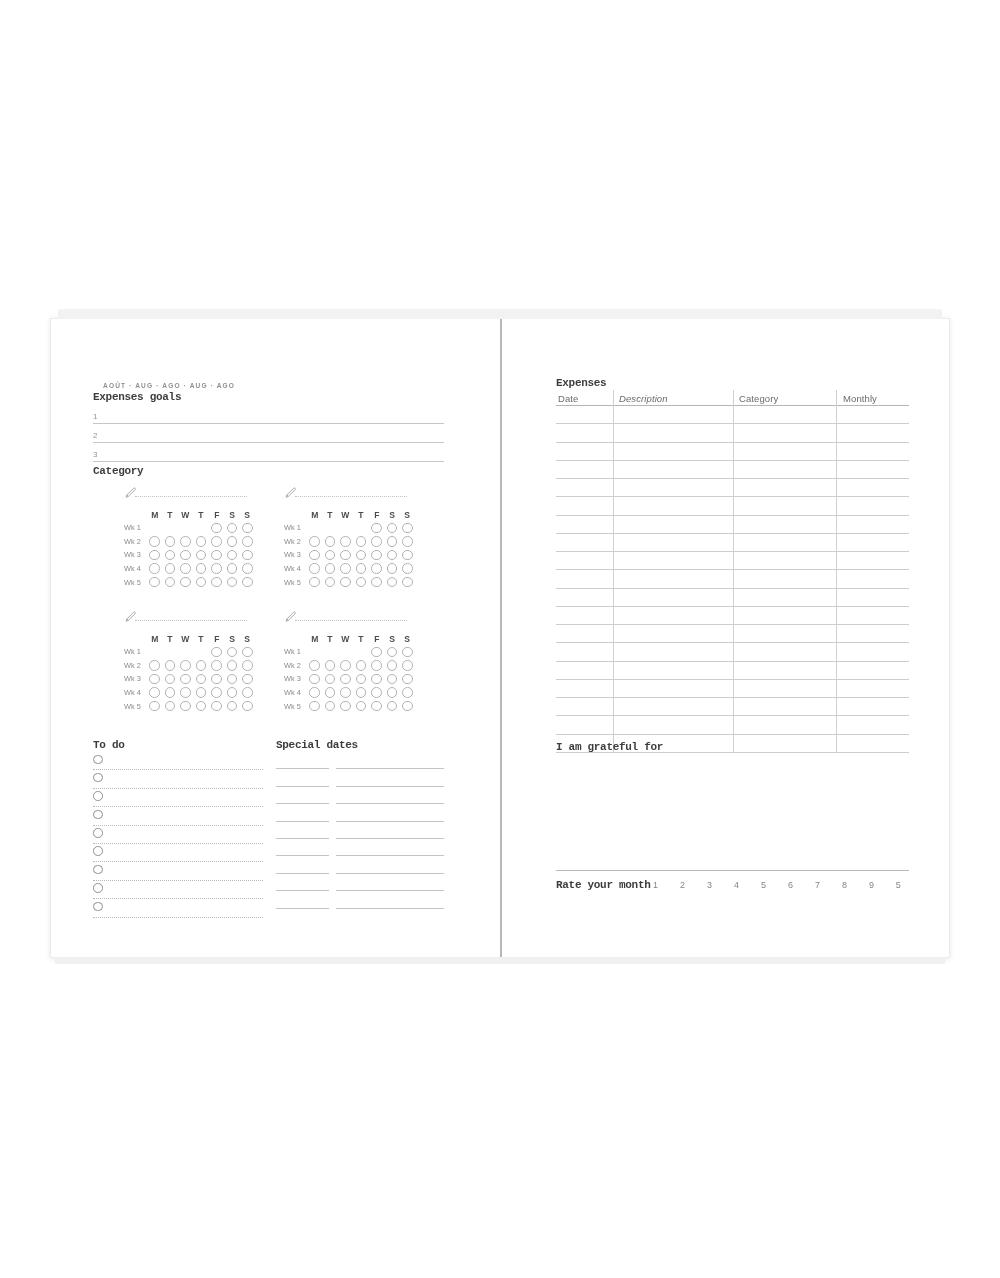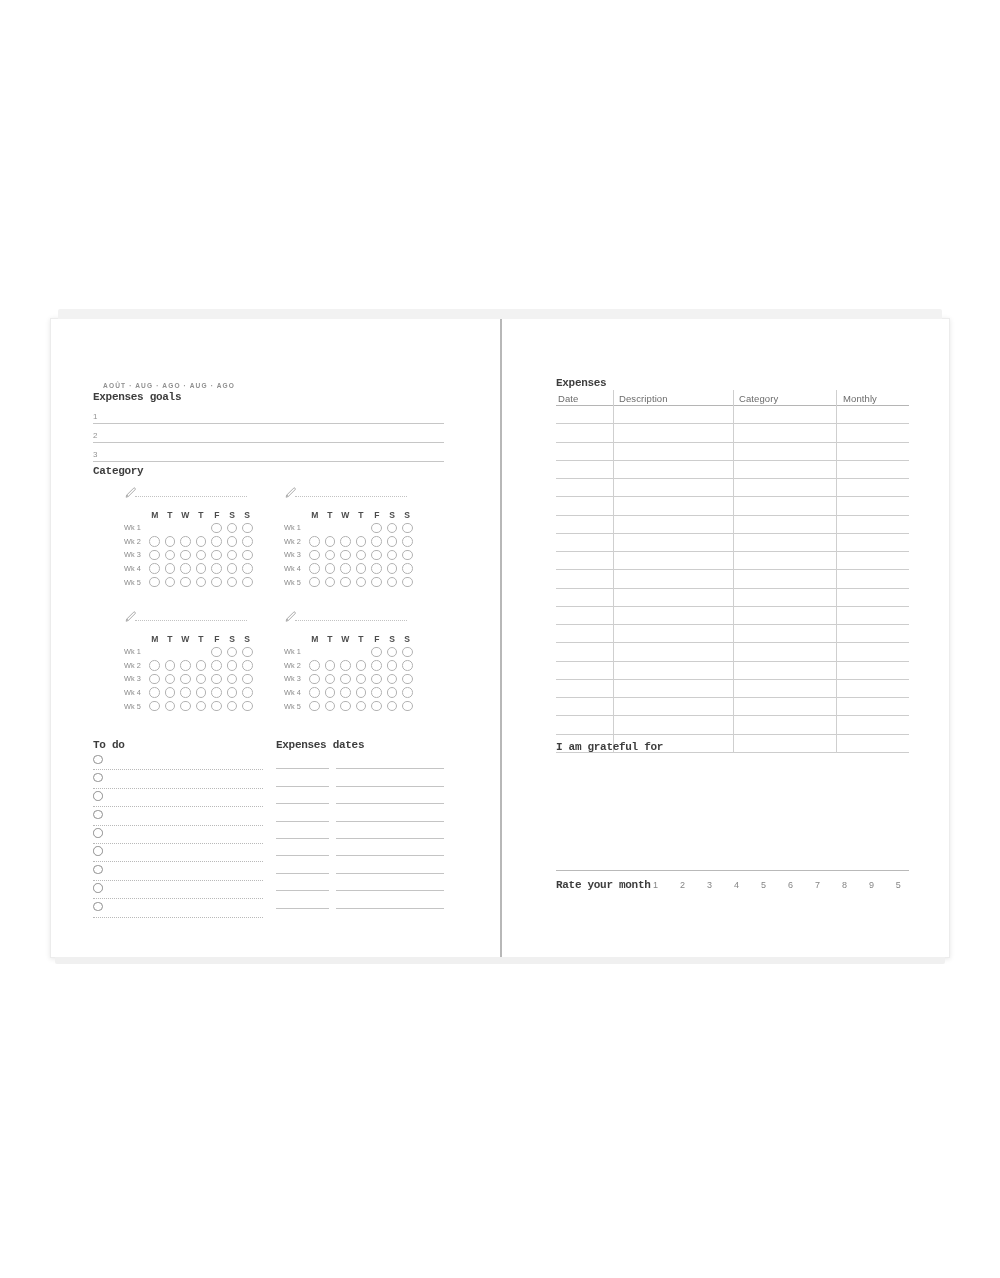--- a/index.html
+++ b/index.html
@@ -91,21 +91,21 @@
   .sd-row { position:relative; height:17.4px; }
   .sd-short { position:absolute; left:0; bottom:0; width:53px; border-bottom:1px solid #c4c4c4; }
   .sd-long  { position:absolute; left:60px; right:0; bottom:0; border-bottom:1px solid #c4c4c4; }
 
   
   .exp-table { position:absolute; left:55px; top:74px; width:353px; }
   .exp-head { position:relative; height:12px; border-bottom:1px solid #b5b5b5; }
   .exp-h {
     position:absolute; bottom:1px; font-size:9.5px; color:#6b6b6b; letter-spacing:0.1px;
   }
-  .exp-h.c0 { left:2px; }  .exp-h.c1 { left:63px; } .exp-h.c2 { left:183px; } .exp-h.c3 { left:287px; }
+  .exp-h.c0 { left:2px; }  .exp-h.c1 { left:63px;font-style:italic; } .exp-h.c2 { left:183px; } .exp-h.c3 { left:287px; }
   .exp-row { height:17.25px; border-bottom:1px solid #cdcdcd; }
   .exp-vline { position:absolute; top:-3px; bottom:0; width:1px; background:#cfcfcf; }
   .exp-vline.v0 { left:57px; } .exp-vline.v1 { left:177px; } .exp-vline.v2 { left:280px; }
 
   
   .rating-line { position:absolute; left:55px; top:551px; width:353px; border-bottom:1px solid #b9b9b9; }
   .rating-numbers {
     position:absolute; left:152px; top:561px; width:248px;
     display:flex; justify-content:space-between;
   }
@@ -631,21 +631,21 @@
             <div class="todo-circle"></div>
           </div>
           <div class="todo-row">
             <div class="todo-circle"></div>
           </div>
           <div class="todo-row">
             <div class="todo-circle"></div>
           </div>
         </div>
 
-      <div class="type-label" style="left:225px; top:420px;">Expenses dates</div>
+      <div class="type-label" style="left:225px; top:420px;">Special dates</div>
       <div class="sd-rows" id="sd-rows">
           <div class="sd-row">
             <span class="sd-short"></span>
             <span class="sd-long"></span>
           </div>
           <div class="sd-row">
             <span class="sd-short"></span>
             <span class="sd-long"></span>
           </div>
           <div class="sd-row">

